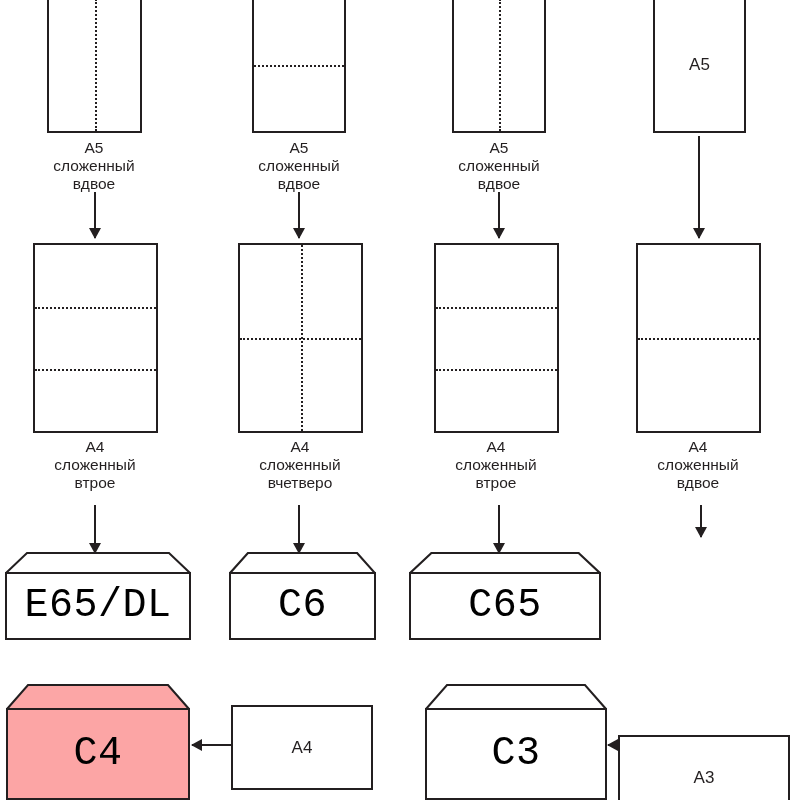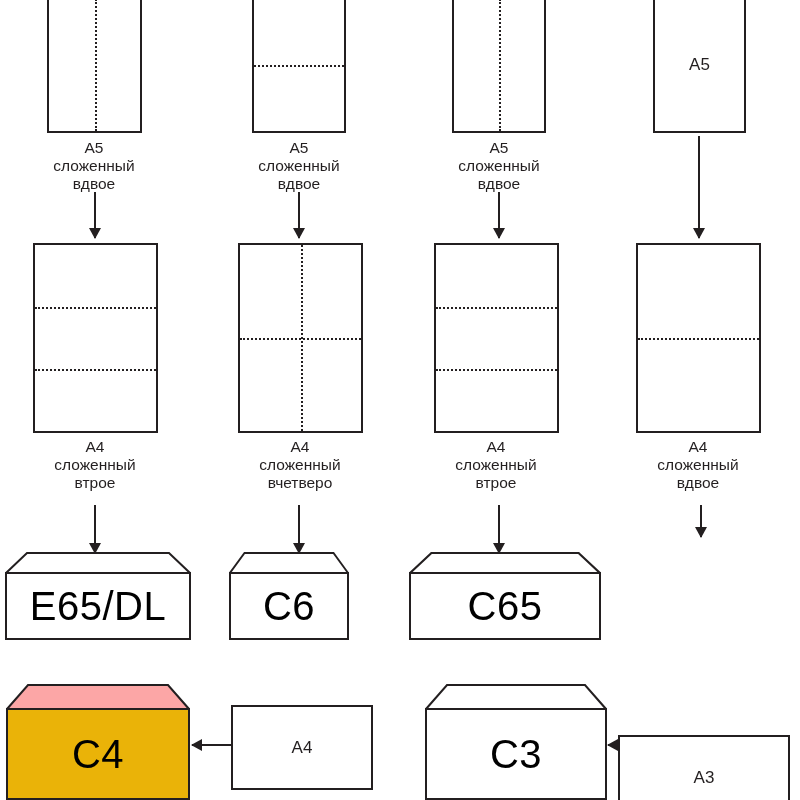--- a/index.html
+++ b/index.html
@@ -101,23 +101,24 @@
     border: 2px solid #231f20;
     display: flex;
     align-items: center;
     justify-content: center;
   }
   .env-name {
     font-size: 40px;
     letter-spacing: 0.5px;
     color: #000000;
     line-height: 1;
+    font-family: Liberation Mono, monospace;
   }
   .env-highlight .env-body {
-    background: #eab308;
+    background: #fca5a5;
   }
   .env-highlight .env-flap-shape polygon {
     fill: #fca6a6;
   }
   .box-label {
     position: absolute;
     inset: 0;
     display: flex;
     align-items: center;
     justify-content: center;
@@ -196,21 +197,21 @@
 
   <div class="envelope" style="left:5px; top:552px; width:186px; height:88px;">
     <svg class="env-flap-shape" viewBox="0 0 186 22" preserveAspectRatio="none" style="height:22px;">
       <polygon points="1,21 22,1 164,1 185,21" fill="#ffffff" stroke="#231f20" stroke-width="2"></polygon>
     </svg>
     <div class="env-body" style="top:20px; height:68px;">
       <span class="env-name">E65/DL</span>
     </div>
   </div>
 
-  <div class="envelope" style="left:229px; top:552px; width:120px; height:88px;">
+  <div class="envelope" style="left:229px; top:552px; width:147px; height:88px;">
     <svg class="env-flap-shape" viewBox="0 0 140 22" preserveAspectRatio="none" style="height:22px;">
       <polygon points="1,21 18,1 122,1 139,21" fill="#ffffff" stroke="#231f20" stroke-width="2"></polygon>
     </svg>
     <div class="env-body" style="top:20px; height:68px;">
       <span class="env-name">C6</span>
     </div>
   </div>
 
   <div class="envelope" style="left:409px; top:552px; width:176px; height:88px;padding-left:16px;">
     <svg class="env-flap-shape" viewBox="0 0 180 22" preserveAspectRatio="none" style="height:22px;">

